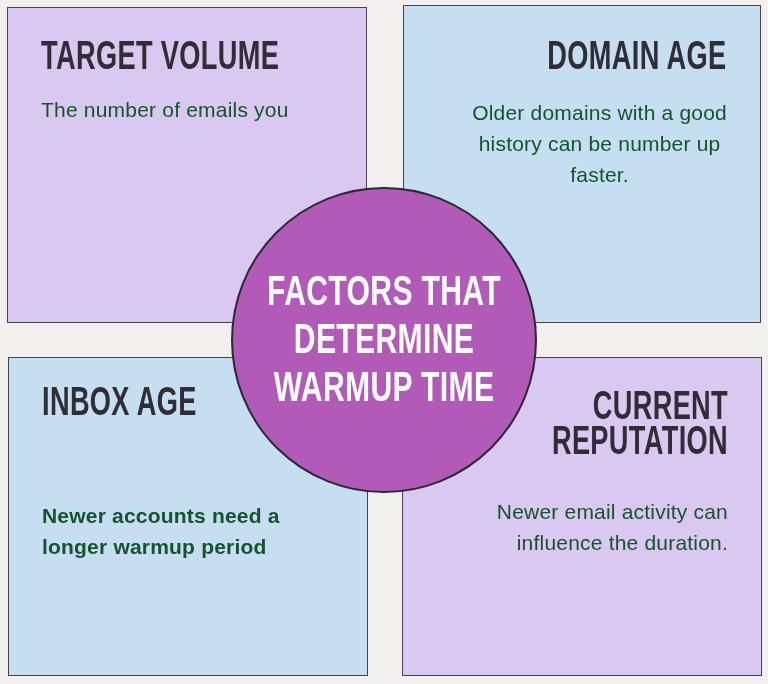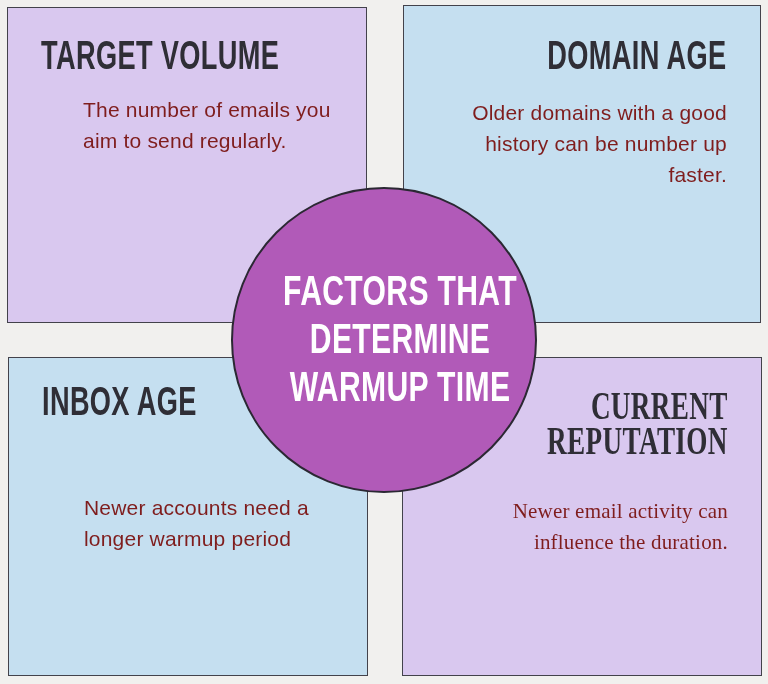--- a/index.html
+++ b/index.html
@@ -40,43 +40,42 @@
   .box.q0 .box-title { top: 30px; }
   .box.q1 .box-title { top: 32px; }
   .box.q2 .box-title { top: 26px; }
   .box.q3 .box-title { top: 30px; }
 
   .box-body {
     position: absolute;
     font-size: 21px;
     line-height: 31px;
     letter-spacing: 0.2px;
-    color: #7f1d1d;
+    color: #14532d;
     white-space: nowrap;
-    margin-left: 42px;
   }
   .box.left  .box-body { left: 33px; text-align: left; }
   .box.right .box-body { right: 33px; text-align: right; }
   .box.q0 .box-body { top: 86px; }
-  .box.q1 .box-body { top: 91px; }
-  .box.q2 .box-body { top: 134px; }
+  .box.q1 .box-body { top: 91px; text-align: center; }
+  .box.q2 .box-body { top: 142px; font-weight: bold; }
   .box.q3 .box-body { top: 138px; }
 
   .circle {
     position: absolute;
     left: 231px;
     top: 187px;
     width: 306px;
     height: 306px;
     border-radius: 50%;
     border: 2px solid #2b2833;
     z-index: 2;
     display: flex;
     align-items: center;
-    justify-content: flex-start;
+    justify-content: center;
     text-align: center;
   }
   .circle-title {
     display: inline-block;
     transform: scaleX(0.70);
     transform-origin: center center;
     font-weight: 700;
     font-size: 43px;
     line-height: 48px;
     letter-spacing: 0.5px;
@@ -89,21 +88,20 @@
 <body>
 
 <div class="canvas">
 
   <div class="box q0 left" style="background: rgb(217, 200, 239);">
     <div class="box-title">
       <div>TARGET VOLUME</div>
     </div>
     <div class="box-body">
       <div>The number of emails you</div>
-      <div>aim to send regularly.</div>
     </div>
   </div>
 
   <div class="box q1 right" style="background: rgb(197, 223, 240);">
     <div class="box-title">
       <div>DOMAIN AGE</div>
     </div>
     <div class="box-body">
       <div>Older domains with a good</div>
       <div>history can be number up</div>
@@ -114,21 +112,21 @@
   <div class="box q2 left" style="background: rgb(197, 223, 240);">
     <div class="box-title">
       <div>INBOX AGE</div>
     </div>
     <div class="box-body">
       <div>Newer accounts need a</div>
       <div>longer warmup period</div>
     </div>
   </div>
 
-  <div class="box q3 right" style="background: rgb(217, 200, 239); font-family: Liberation Serif, serif;">
+  <div class="box q3 right" style="background: rgb(217, 200, 239);">
     <div class="box-title">
       <div>CURRENT</div>
       <div>REPUTATION</div>
     </div>
     <div class="box-body">
       <div>Newer email activity can</div>
       <div>influence the duration.</div>
     </div>
   </div>
 

